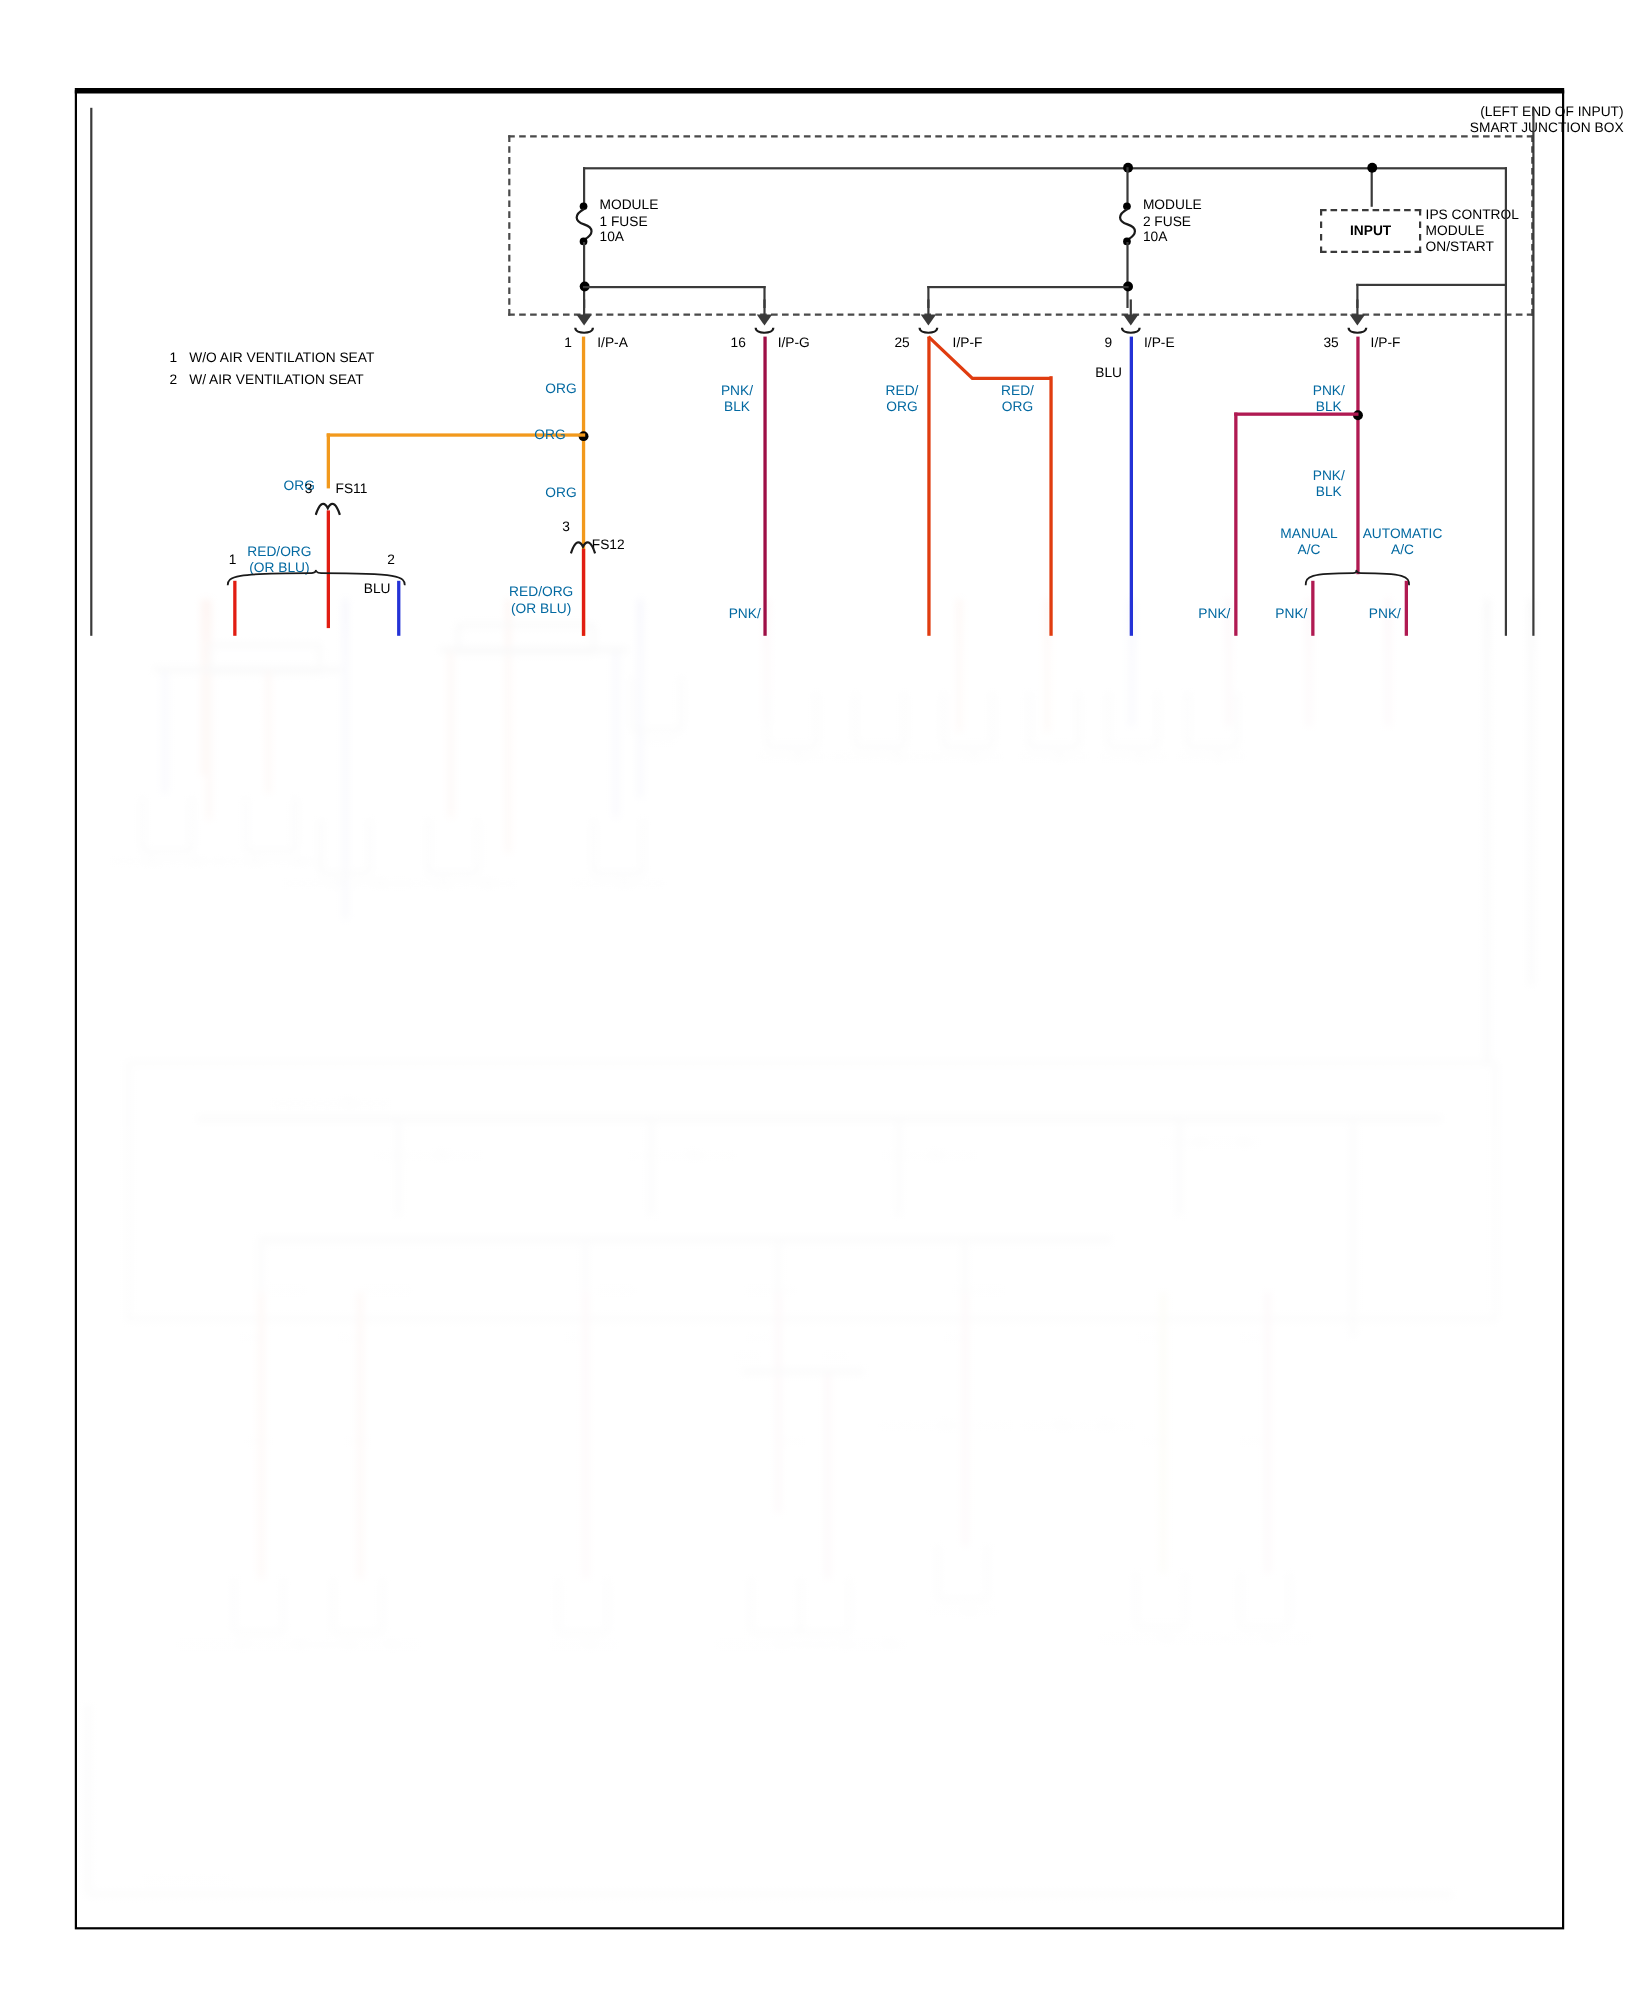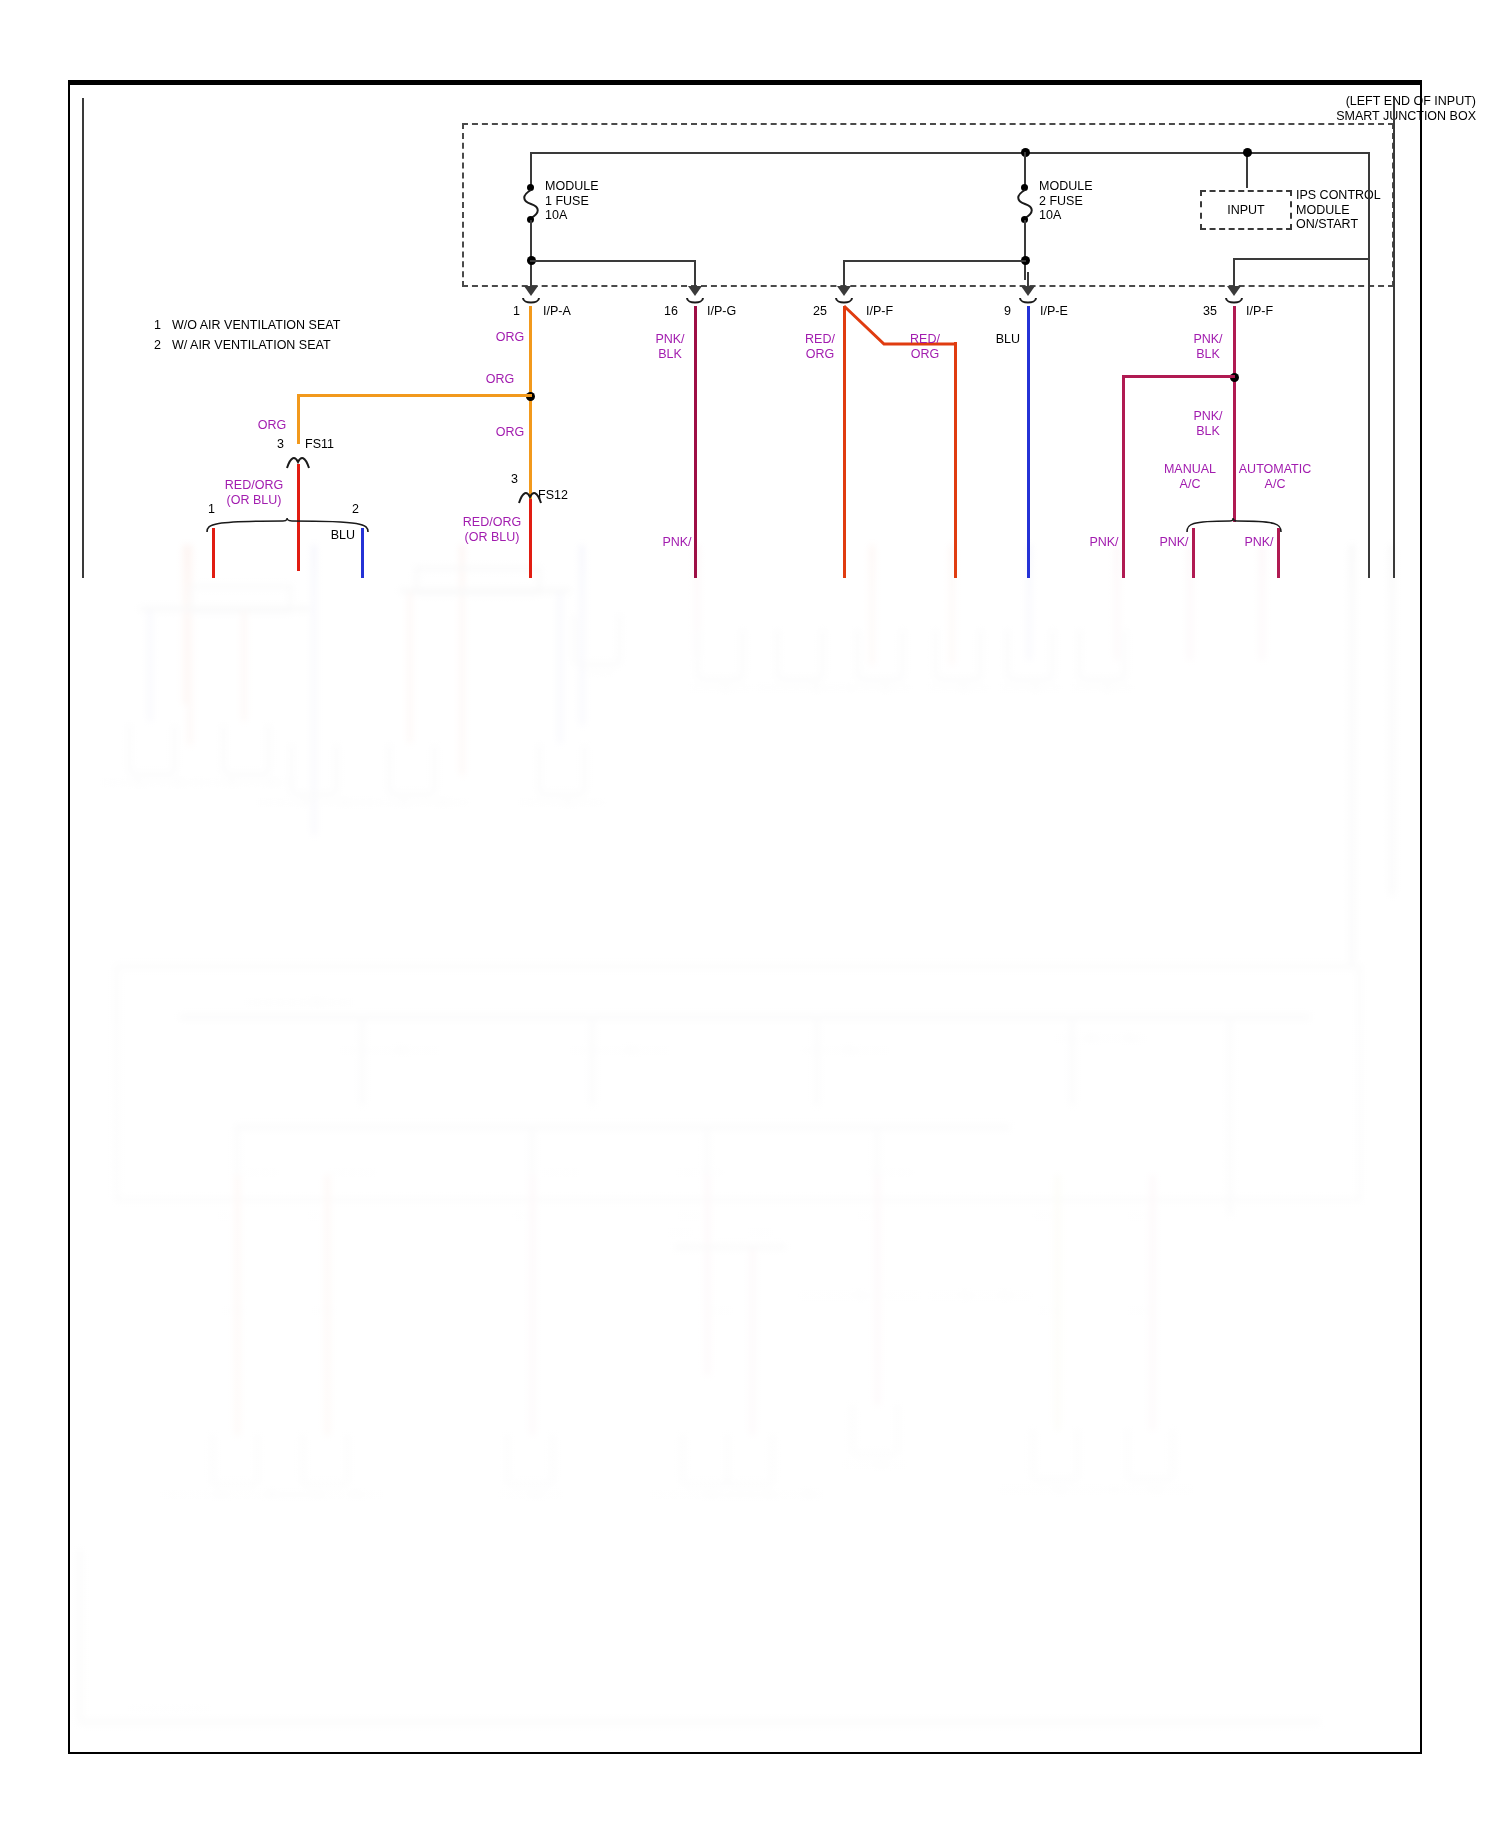--- a/index.html
+++ b/index.html
@@ -17,35 +17,35 @@
   .sjb-label{position:absolute;right:24px;top:94px;text-align:right;
              font-size:12.5px;line-height:14.5px;color:#000;white-space:pre-line;}
 
   
   .h-line{position:absolute;background:#3a3a3a;height:2px;}
   .v-line{position:absolute;background:#3a3a3a;width:2px;}
   .dot{position:absolute;width:9px;height:9px;border-radius:50%;background:#000;}
   .sdot{position:absolute;width:7px;height:7px;border-radius:50%;background:#000;}
 
   .txt{position:absolute;font-size:12.5px;line-height:14.5px;color:#000;white-space:pre-line;}
-  .txt-c{position:absolute;font-size:12.5px;line-height:14.5px;color:#a21caf;
-         text-align:center;white-space:pre-line;transform:translateX(-50%);}
+  .txt-c{position:absolute;font-size:12.5px;line-height:14.5px;color:#0369a1;
+         text-align:center;white-space:pre-line;transform:translateX(-50%);margin-top:16px;}
   .txt-r{position:absolute;font-size:12.5px;line-height:14.5px;color:#000;text-align:right;}
   .wv{position:absolute;width:3px;}
   .wh{position:absolute;height:3px;}
 
   
   .fuse-sq{position:absolute;}
 
   
   .conn{position:absolute;}
 
   
   .input-box{position:absolute;border:2px dashed #3a3a3a;box-sizing:border-box;
-             display:flex;align-items:center;justify-content:center;font-size:12.5px;}
+             display:flex;align-items:center;justify-content:center;font-size:12.5px;font-weight:bold;}
 
   
   #faded{position:absolute;left:0;top:0;width:1500px;height:1828px;
          pointer-events:none;}
   .blurwrap{position:absolute;left:60px;top:545px;width:1360px;height:1210px;
             filter:blur(3.2px);opacity:.30;}
   .fade-veil{position:absolute;left:58px;top:540px;width:1388px;height:1230px;
              background:linear-gradient(to bottom,rgba(255,255,255,.55) 0px,rgba(255,255,255,.72) 60px,rgba(255,255,255,.80) 100%);}
 
   

